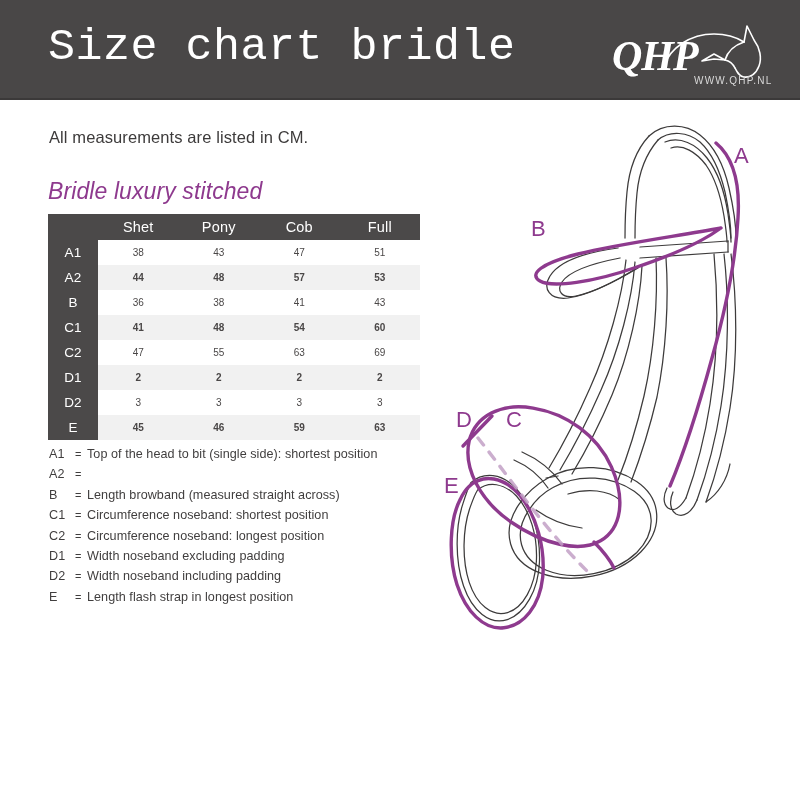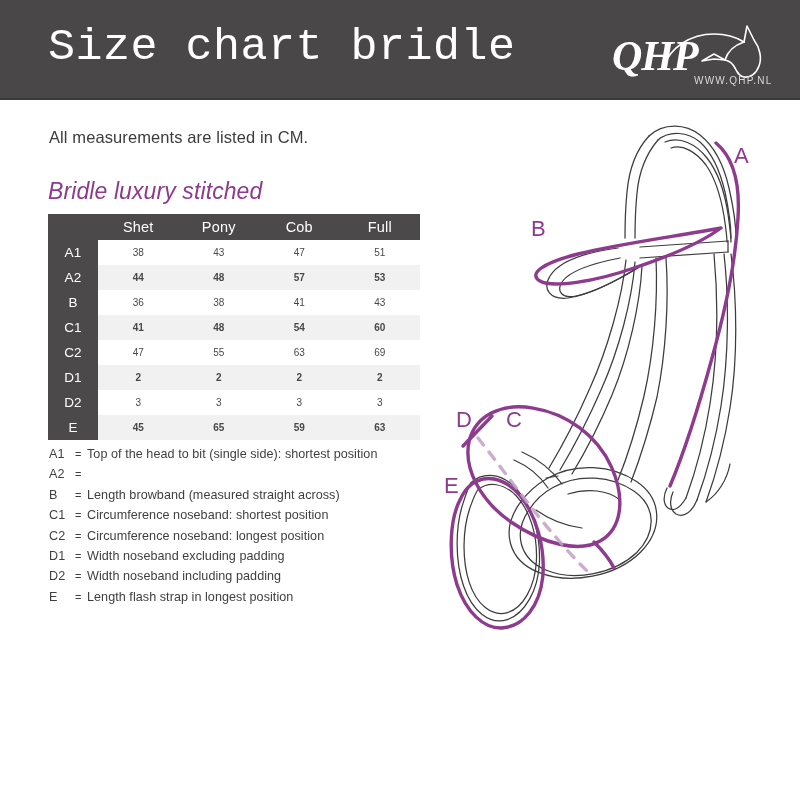--- a/index.html
+++ b/index.html
@@ -254,21 +254,21 @@
         <tr class="odd">
           <th class="row-label">D2</th>
           <td>3</td>
           <td>3</td>
           <td>3</td>
           <td>3</td>
         </tr>
         <tr class="even">
           <th class="row-label">E</th>
           <td>45</td>
-          <td>65</td>
+          <td>46</td>
           <td>59</td>
           <td>63</td>
         </tr>
       </tbody>
     </table>
   </div>
 
   <div class="legend">
     <div class="legend-row">
       <span class="legend-key">A1</span>

